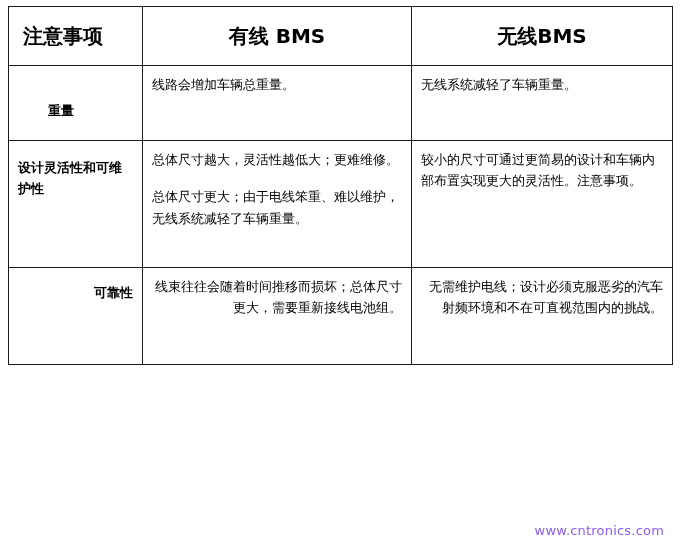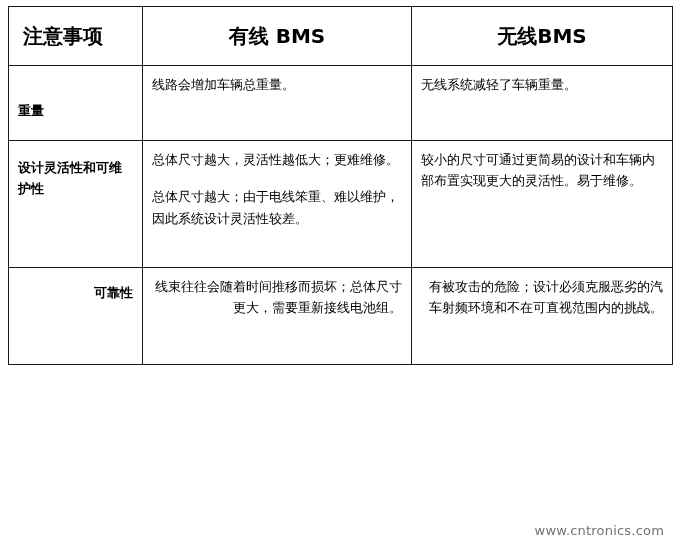--- a/index.html
+++ b/index.html
@@ -52,21 +52,21 @@
   td.rowlabel {
     font-weight: bold;
     font-size: 13.5px;
     padding-left: 14px;
     line-height: 1.7;
   }
   td.rowlabel .lbl-inner {
     display: block;
   }
   
-  tr.r-weight td.rowlabel .lbl-inner { padding-top: 26px; }
+  tr.r-weight td.rowlabel .lbl-inner { padding-top: 26px; margin-left: 30px; }
   tr.r-flex td.rowlabel .lbl-inner { padding-top: 8px; }
   tr.r-measure td.rowlabel .lbl-inner { padding-top: 6px; }
   tr.r-reliab td.rowlabel .lbl-inner { padding-top: 6px; }
   tr.r-safety td.rowlabel .lbl-inner { padding-top: 4px; }
 
   td.body p {
     margin: 0 0 16px 0;
   }
   td.body p:last-child {
     margin-bottom: 0;
@@ -75,21 +75,21 @@
   tr.r-flex td { height: 110px; }
   tr.r-measure td { height: 88px; }
   tr.r-reliab td { height: 80px; text-align: right; }
   tr.r-safety td { height: 56px; }
 
   .watermark {
     position: absolute;
     right: 16px;
     bottom: 7px;
     font-size: 13px;
-    color: #737373;
+    color: #8b5cf6;
     font-family: "DejaVu Sans", "Liberation Sans", sans-serif;
     letter-spacing: 0.2px;
   }
 </style>
 </head>
 <body>
 
 <div class="table-wrap">
   <table class="compare">
     <colgroup>
@@ -117,37 +117,37 @@
           <p>无线系统减轻了车辆重量。</p>
         </td>
       </tr>
 
       <tr class="r-flex">
         <td class="rowlabel">
           <span class="lbl-inner">设计灵活性和可维护性</span>
         </td>
         <td class="body">
           <p>总体尺寸越大，灵活性越低大；更难维修。</p>
-          <p>总体尺寸越大；由于电线笨重、难以维护，因此系统设计灵活性较差。</p>
+          <p>总体尺寸更大；由于电线笨重、难以维护，无线系统减轻了车辆重量。</p>
         </td>
         <td class="body">
-          <p>较小的尺寸可通过更简易的设计和车辆内部布置实现更大的灵活性。易于维修。</p>
+          <p>较小的尺寸可通过更简易的设计和车辆内部布置实现更大的灵活性。注意事项。</p>
         </td>
       </tr>
 
 
       <tr class="r-reliab">
         <td class="rowlabel">
           <span class="lbl-inner">可靠性</span>
         </td>
         <td class="body">
           <p>线束往往会随着时间推移而损坏；总体尺寸更大，需要重新接线电池组。</p>
         </td>
         <td class="body">
-          <p>有被攻击的危险；设计必须克服恶劣的汽车射频环境和不在可直视范围内的挑战。</p>
+          <p>无需维护电线；设计必须克服恶劣的汽车射频环境和不在可直视范围内的挑战。</p>
         </td>
       </tr>
 
 
     </tbody>
   </table>
 </div>
 
 <div class="watermark">www.cntronics.com</div>
 

